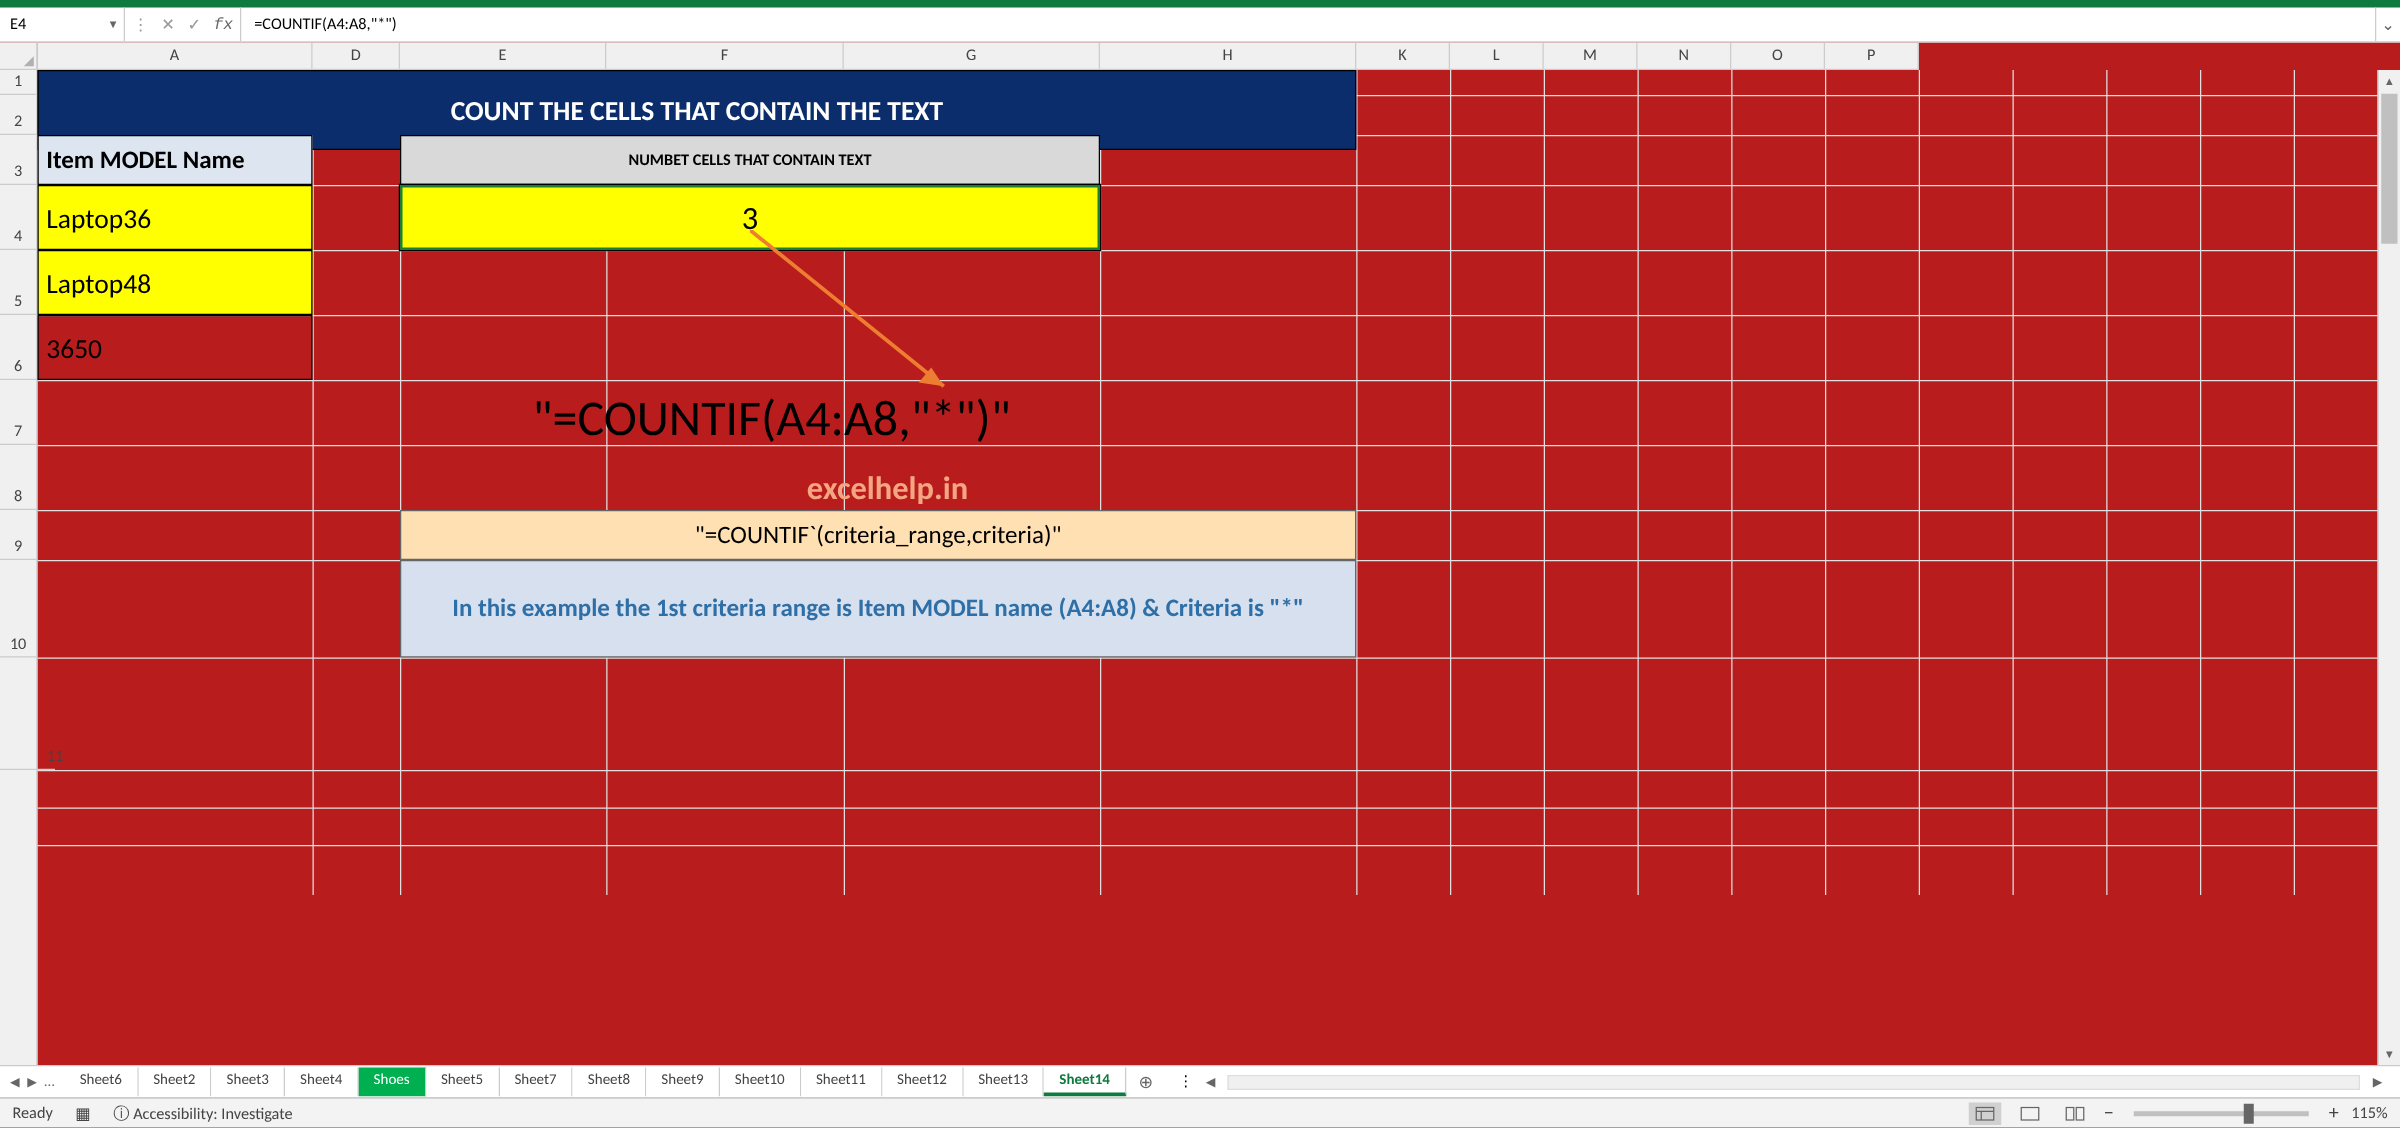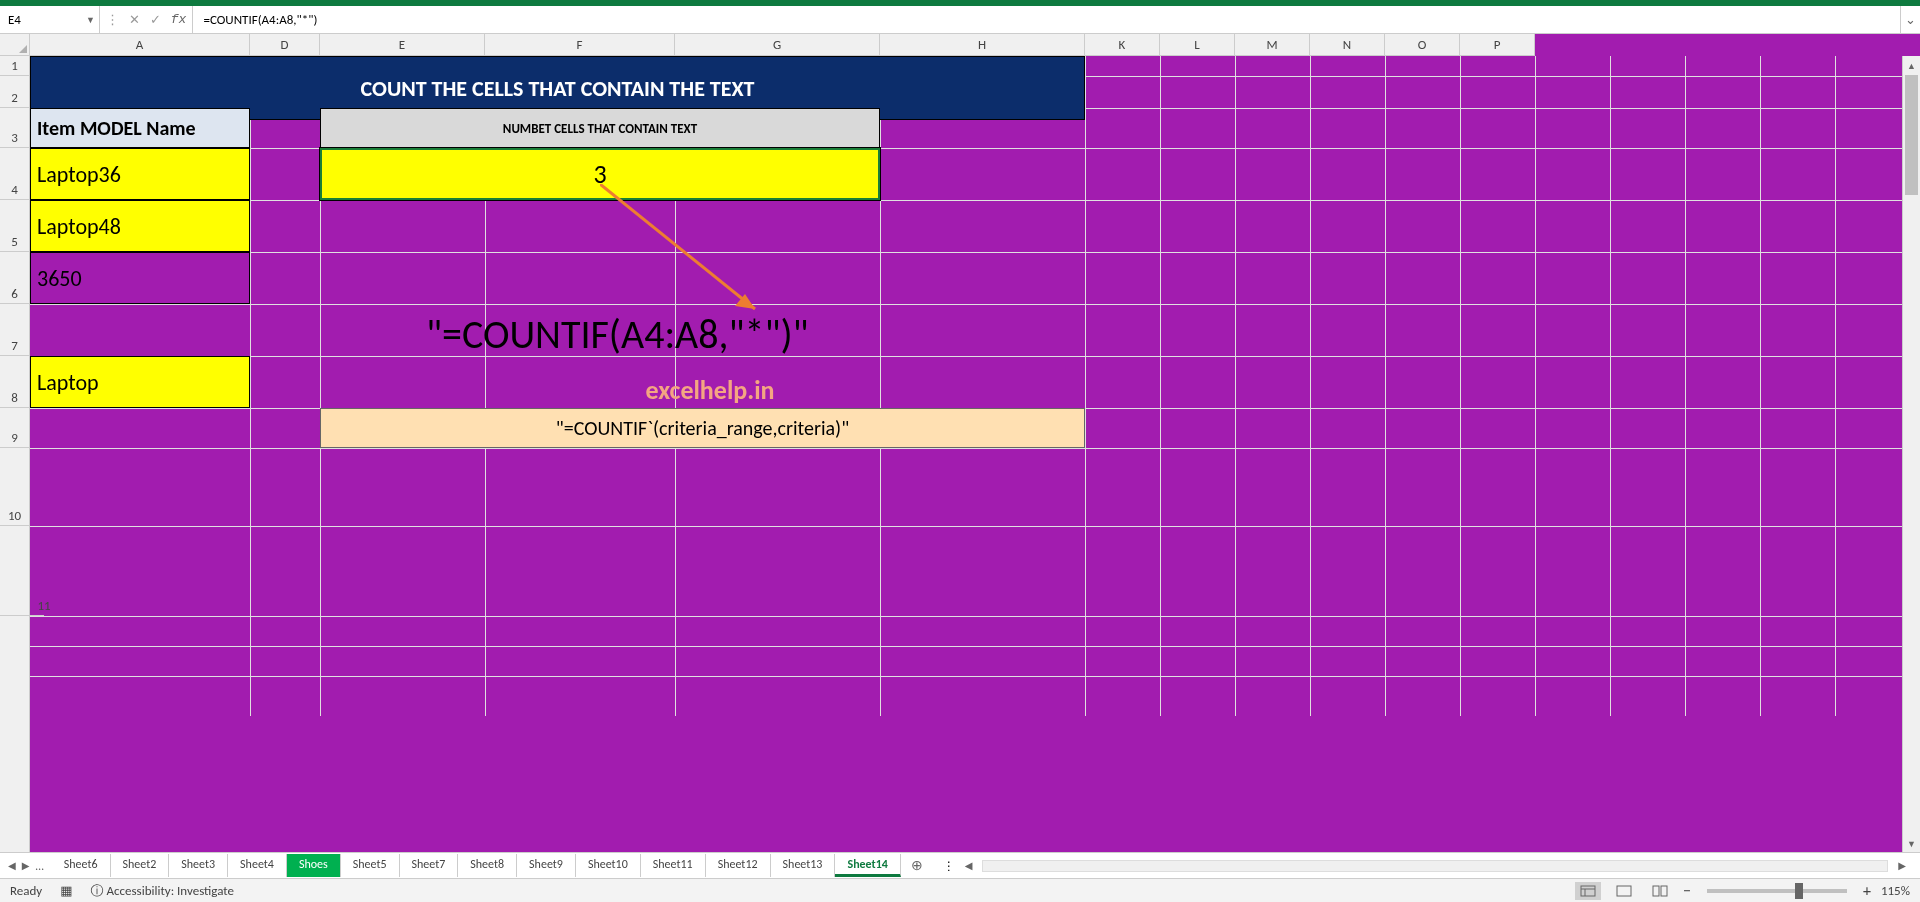--- a/index.html
+++ b/index.html
@@ -1,17 +1,17 @@
 <!DOCTYPE html>
 <html><head>
 <meta charset="utf-8">
 <style>
 *{margin:0;padding:0;box-sizing:border-box;font-family:Calibri,Arial,sans-serif}
 body{background:#f0f0f0;overflow:hidden}
-.app{width:1920px;height:902px;display:flex;flex-direction:column;background:#a21caf;border-top:6px solid #0e7a3f}
+.app{width:1920px;height:902px;display:flex;flex-direction:column;background:#b91c1c;border-top:6px solid #0e7a3f}
 .formula-bar{display:flex;align-items:center;height:28px;background:#fff;border-bottom:1px solid #ccc;font-size:13px}
 .name-box{width:100px;padding:0 8px;border-right:1px solid #ccc;display:flex;align-items:center;height:100%;position:relative}
 .name-box-arrow{position:absolute;right:4px;font-size:9px;color:#666}
 .fx-controls{display:flex;align-items:center;padding:0 6px;border-right:1px solid #ccc;height:100%;gap:10px;color:#999}
 .fx-controls span{cursor:pointer}
 .fx-label{font-style:italic;font-family:Liberation Mono, monospace;color:#666}
 .formula-input{flex:1;padding:0 10px;display:flex;align-items:center;height:100%}
 .formula-expand{width:20px;display:flex;align-items:center;justify-content:center;color:#666;border-left:1px solid #ccc;height:100%}
 .sheet-area{flex:1;display:flex;overflow:hidden;position:relative}
 .corner{width:30px;height:22px;background:#f0f0f0;border-right:1px solid #ccc;border-bottom:1px solid #ccc;position:relative}
@@ -148,23 +148,20 @@
 
           <div class="cell" style="left:0px;top:92px;width:220px;height:52px;background:#ffff00;font-size:22px;border:1px solid #000">
               <span>Laptop36</span>
             </div>
           <div class="cell" style="left:0px;top:144px;width:220px;height:52px;background:#ffff00;font-size:22px;border:1px solid #000">
               <span>Laptop48</span>
             </div>
           <div class="cell" style="left:0px;top:196px;width:220px;height:52px;font-size:22px;border:1px solid #000">
               <span>3650</span>
             </div>
-          <div class="cell" style="left:0px;top:300px;width:220px;height:52px;background:#ffff00;font-size:22px;border:1px solid #000">
-              <span>Laptop</span>
-            </div>
 
           <div class="cell" style="left:290px;top:92px;width:560px;height:52px;background:#ffff00;font-size:26px;border:2px solid #1a7f37;justify-content:center;outline:1px solid #000">
             <span>3</span>
           </div>
 
           <svg class="arrow-line" style="left:570px;top:128px;width:180px;height:140px">
             <line x1="0" y1="0" x2="155" y2="125" stroke="#ed7d31" stroke-width="3"></line>
             <polygon points="155,125 145,110 135,122" fill="#ed7d31"></polygon>
           </svg>
 
@@ -173,20 +170,23 @@
           </div>
 
           <div class="cell" style="left:530px;top:316px;width:300px;height:36px;font-size:26px;color:#f4a582;font-weight:bold;justify-content:center">
             <span>excelhelp.in</span>
           </div>
 
           <div class="cell" style="left:290px;top:352px;width:765px;height:40px;background:#ffe0b2;border:1px solid #666;font-size:20px;justify-content:center">
             <span>"=COUNTIF`(criteria_range,criteria)"</span>
           </div>
 
+          <div class="cell" style="left:290px;top:392px;width:765px;height:78px;background:#d6e0ee;border:1px solid #666;font-size:20px;color:#2f6fa7;font-weight:bold;justify-content:center;text-align:center;line-height:1.3;padding:8px 20px">
+            <span>In this example the 1st criteria range is Item MODEL name (A4:A8) &amp; Criteria is "*"</span>
+          </div>
 
         </div>
       </div>
     </div>
     <div class="scroll-v">
       <div class="arrow">▲</div>
       <div class="thumb"></div>
       <div class="track"></div>
       <div class="arrow">▼</div>
     </div>

